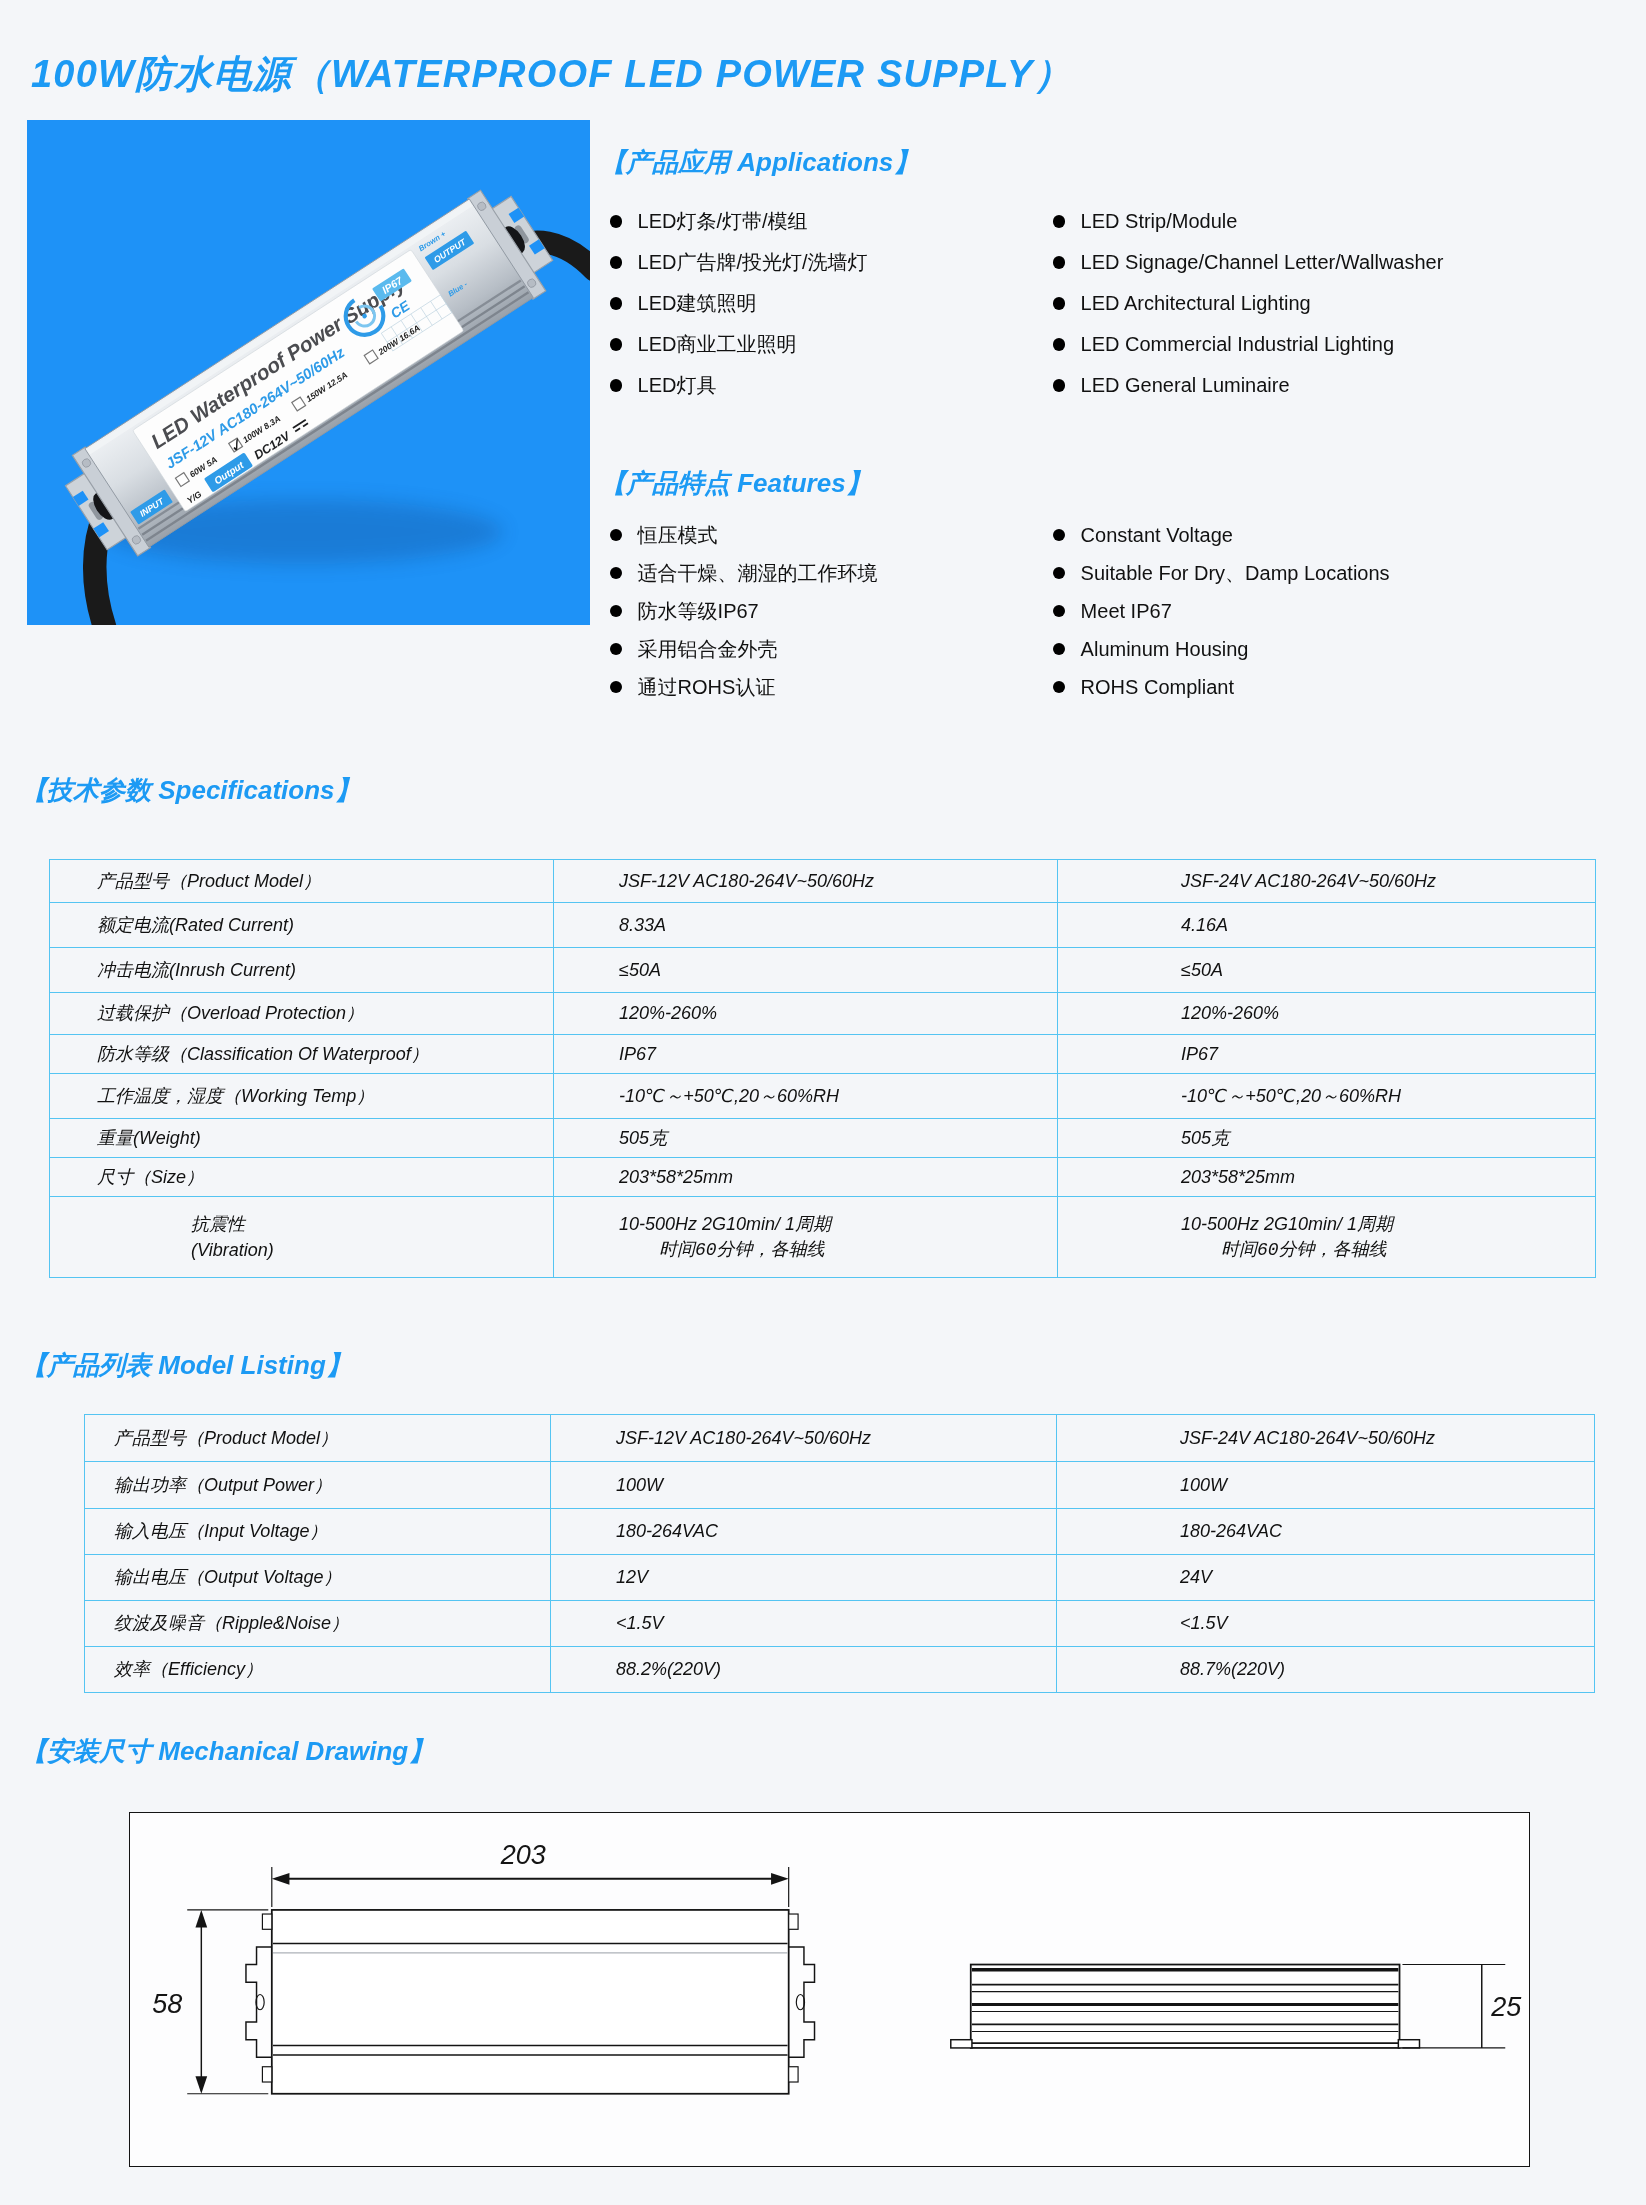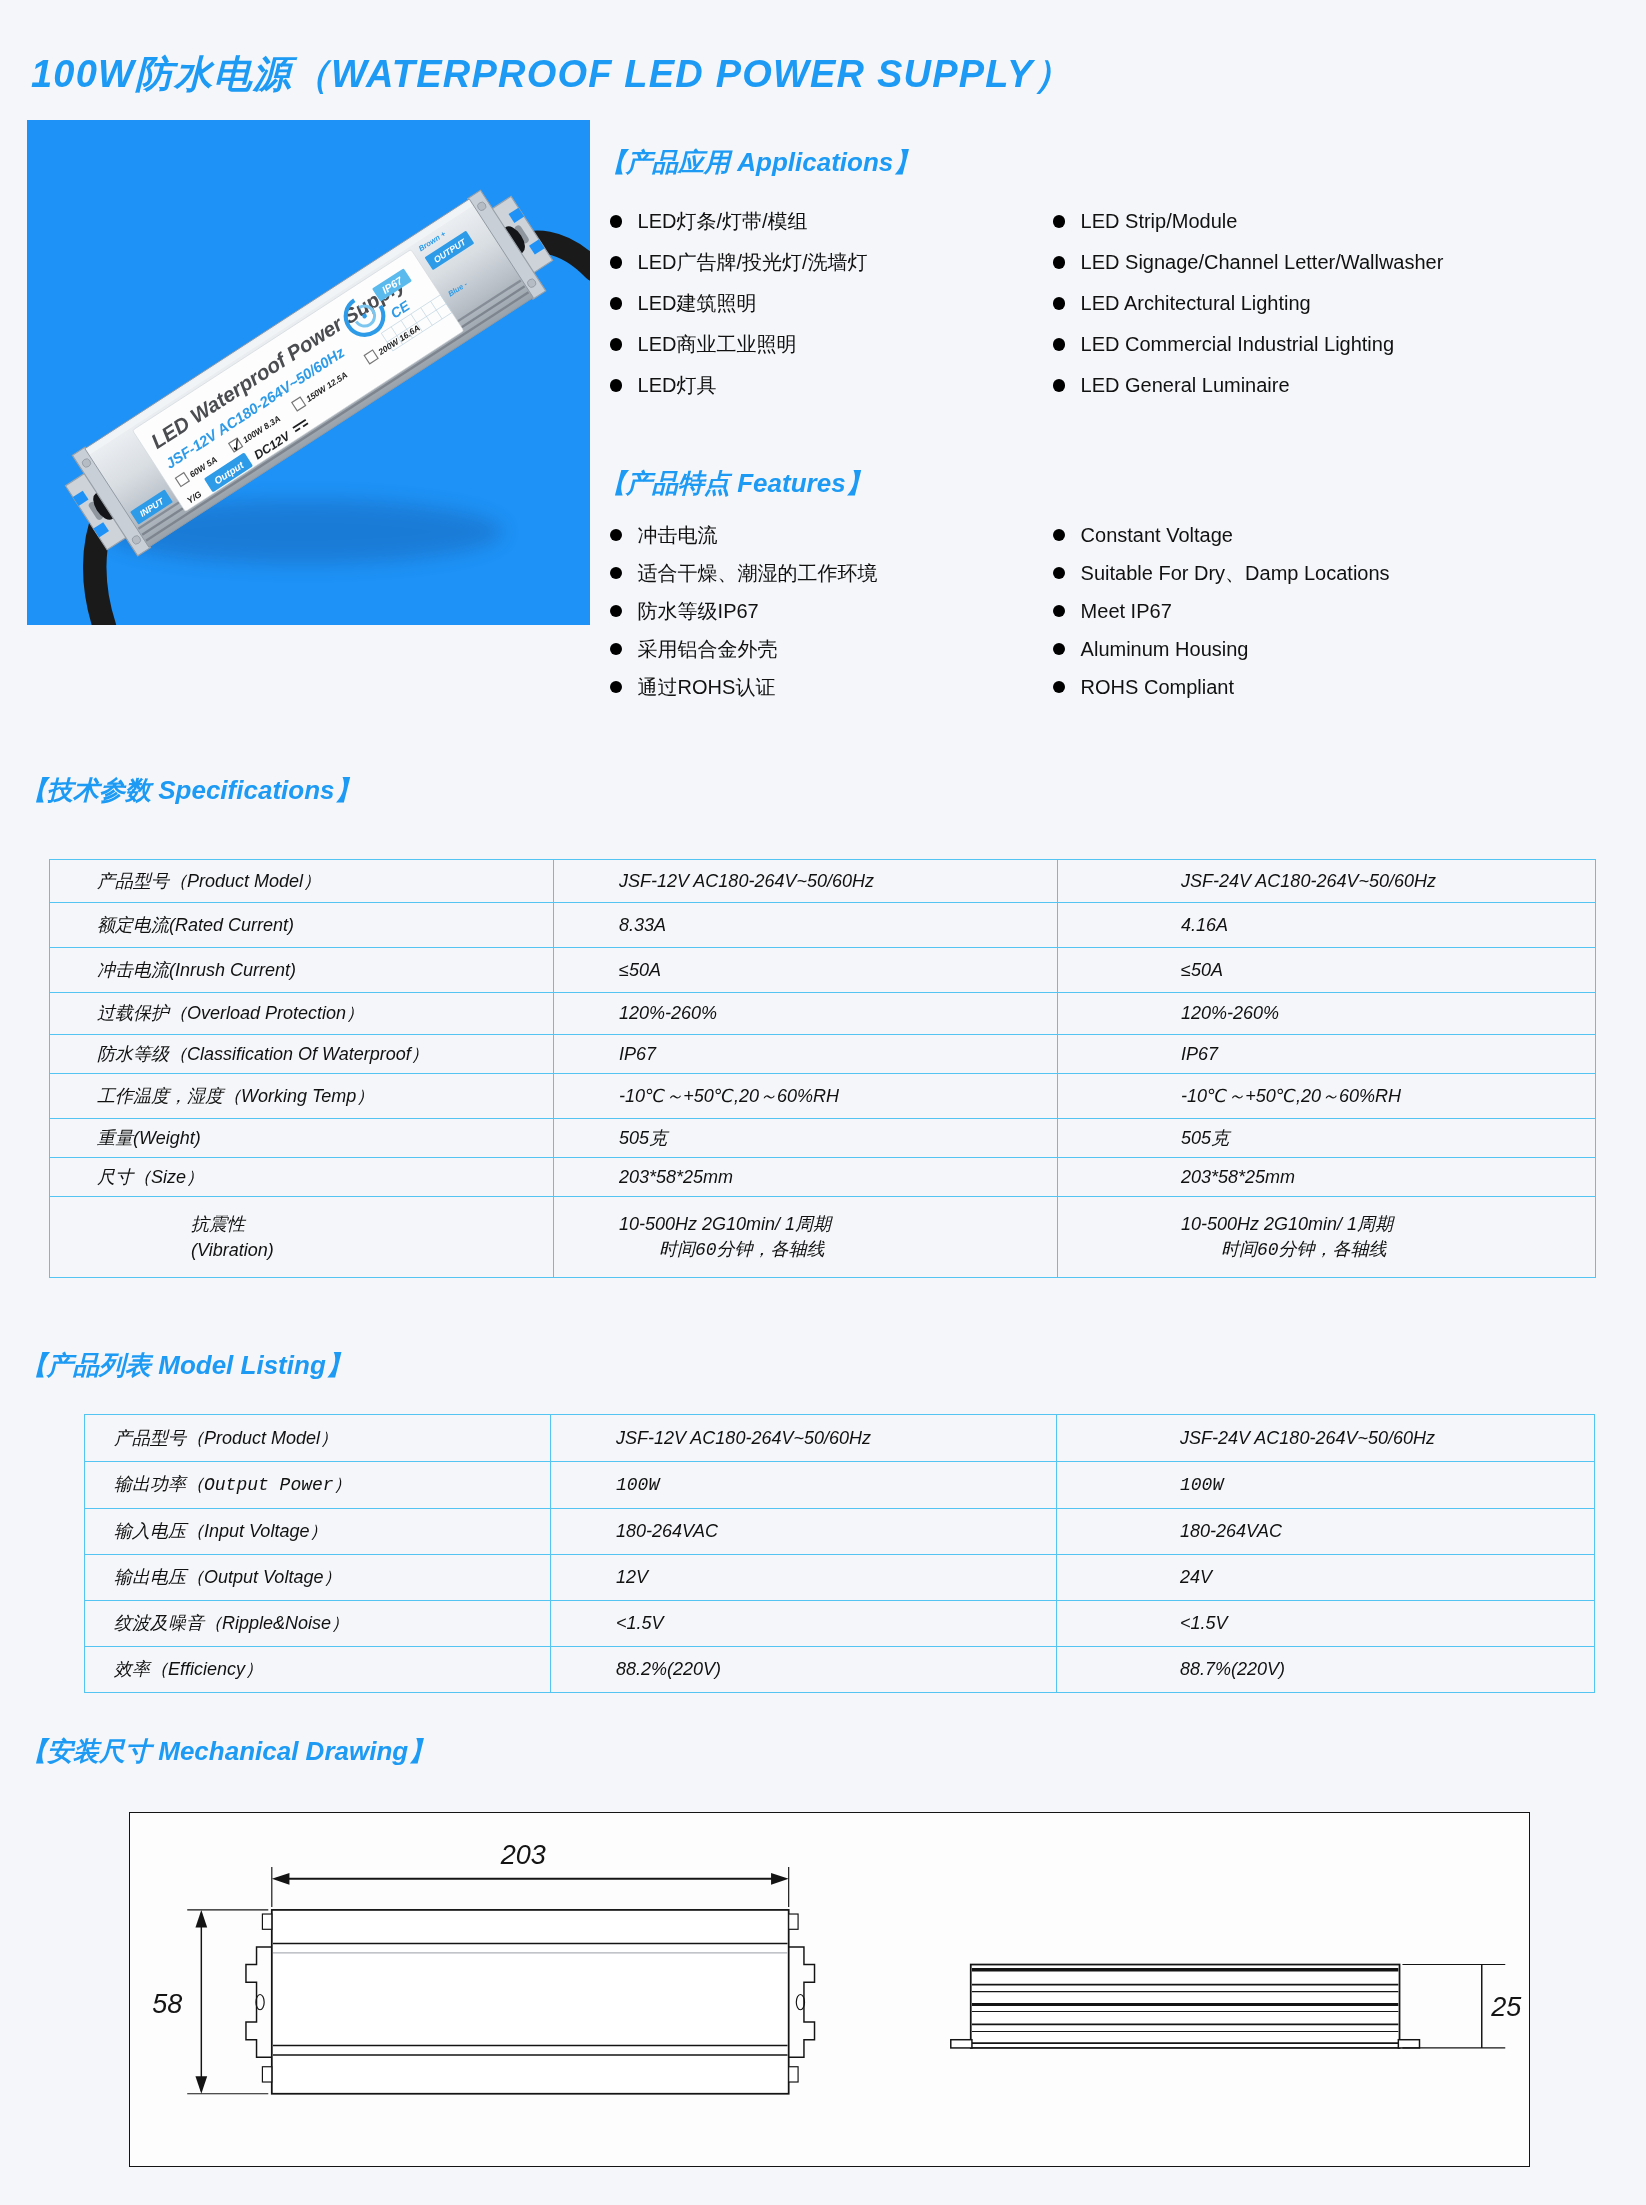--- a/index.html
+++ b/index.html
@@ -178,21 +178,21 @@
     <div class="li">
         <span class="dot"></span>
         <span>LED General Luminaire</span>
       </div>
   </div>
 
   <div class="heading" style="left:600px;top:466px;">【产品特点  Features】</div>
   <div class="list feat" style="left:610px;top:516px;">
     <div class="li">
         <span class="dot"></span>
-        <span>冲击电流</span>
+        <span>恒压模式</span>
       </div>
     <div class="li">
         <span class="dot"></span>
         <span>适合干燥、潮湿的工作环境</span>
       </div>
     <div class="li">
         <span class="dot"></span>
         <span>防水等级IP67</span>
       </div>
     <div class="li">
@@ -285,21 +285,21 @@
     </div>
   </div>
 
   <div class="heading" style="left:21px;top:1348px;">【产品列表  Model Listing】</div>
   <div class="tbl lst" style="left:84px;top:1414px;">
     <div class="row" style="height:46px;">
       <div class="cell l">产品型号（Product Model）</div>
       <div class="cell a">JSF-12V  AC180-264V~50/60Hz</div>
       <div class="cell b">JSF-24V  AC180-264V~50/60Hz</div>
     </div>
-    <div class="row" style="height:46px;font-family:Liberation Mono, monospace;">
+    <div class="row" style="height:46px;">
       <div class="cell l">输出功率（Output Power）</div>
       <div class="cell a">100W</div>
       <div class="cell b">100W</div>
     </div>
     <div class="row" style="height:45px;">
       <div class="cell l">输入电压（Input Voltage）</div>
       <div class="cell a">180-264VAC</div>
       <div class="cell b">180-264VAC</div>
     </div>
     <div class="row" style="height:45px;">

